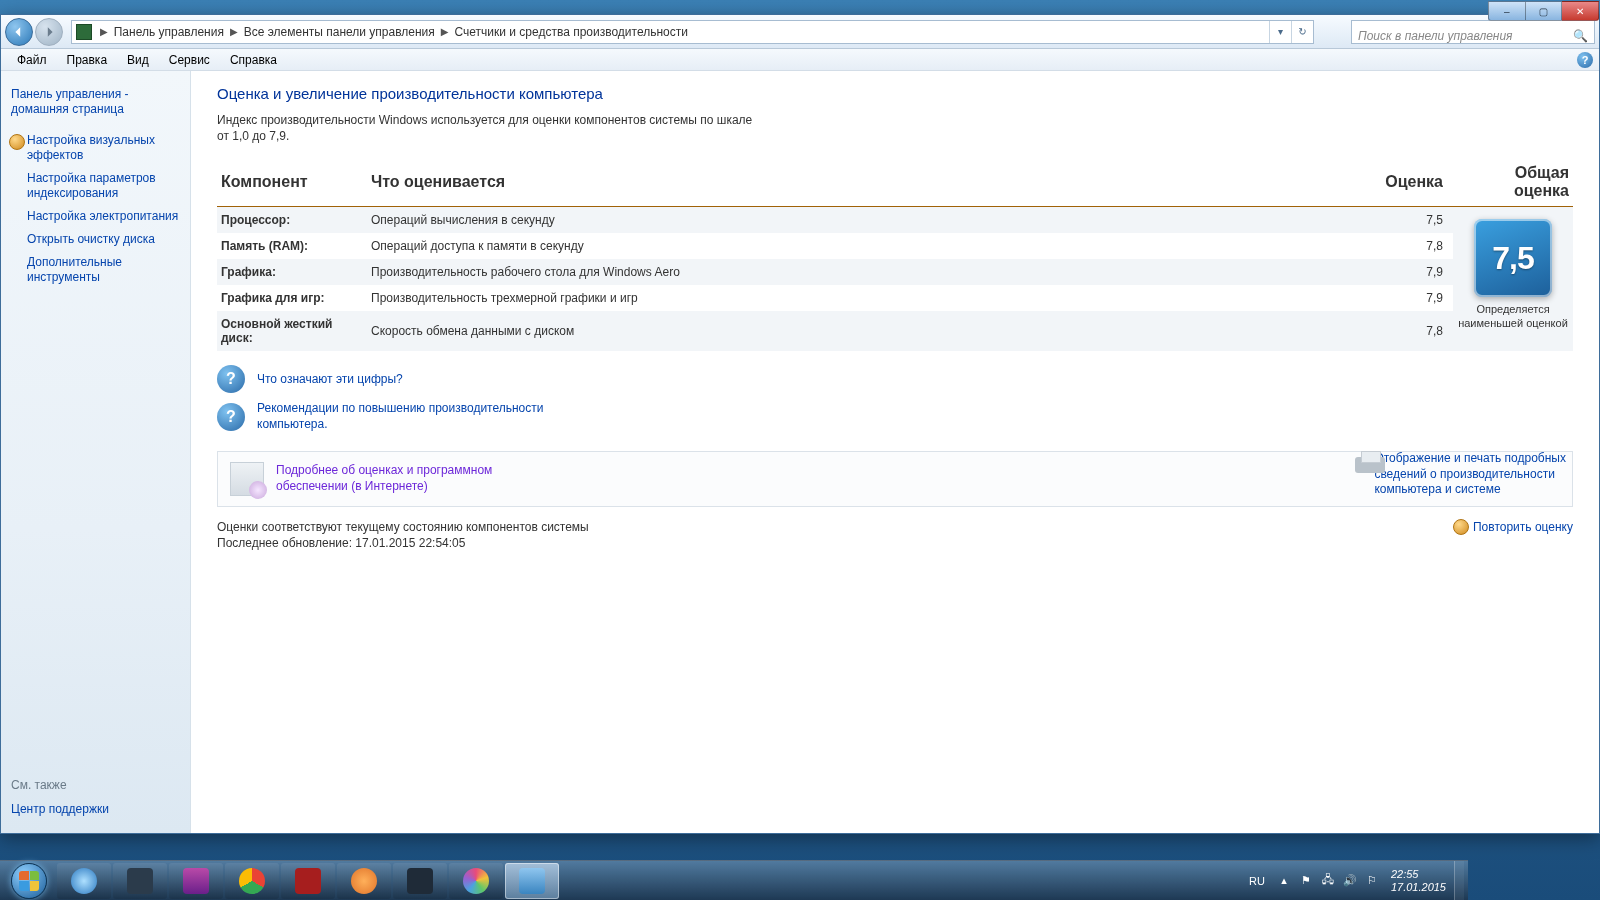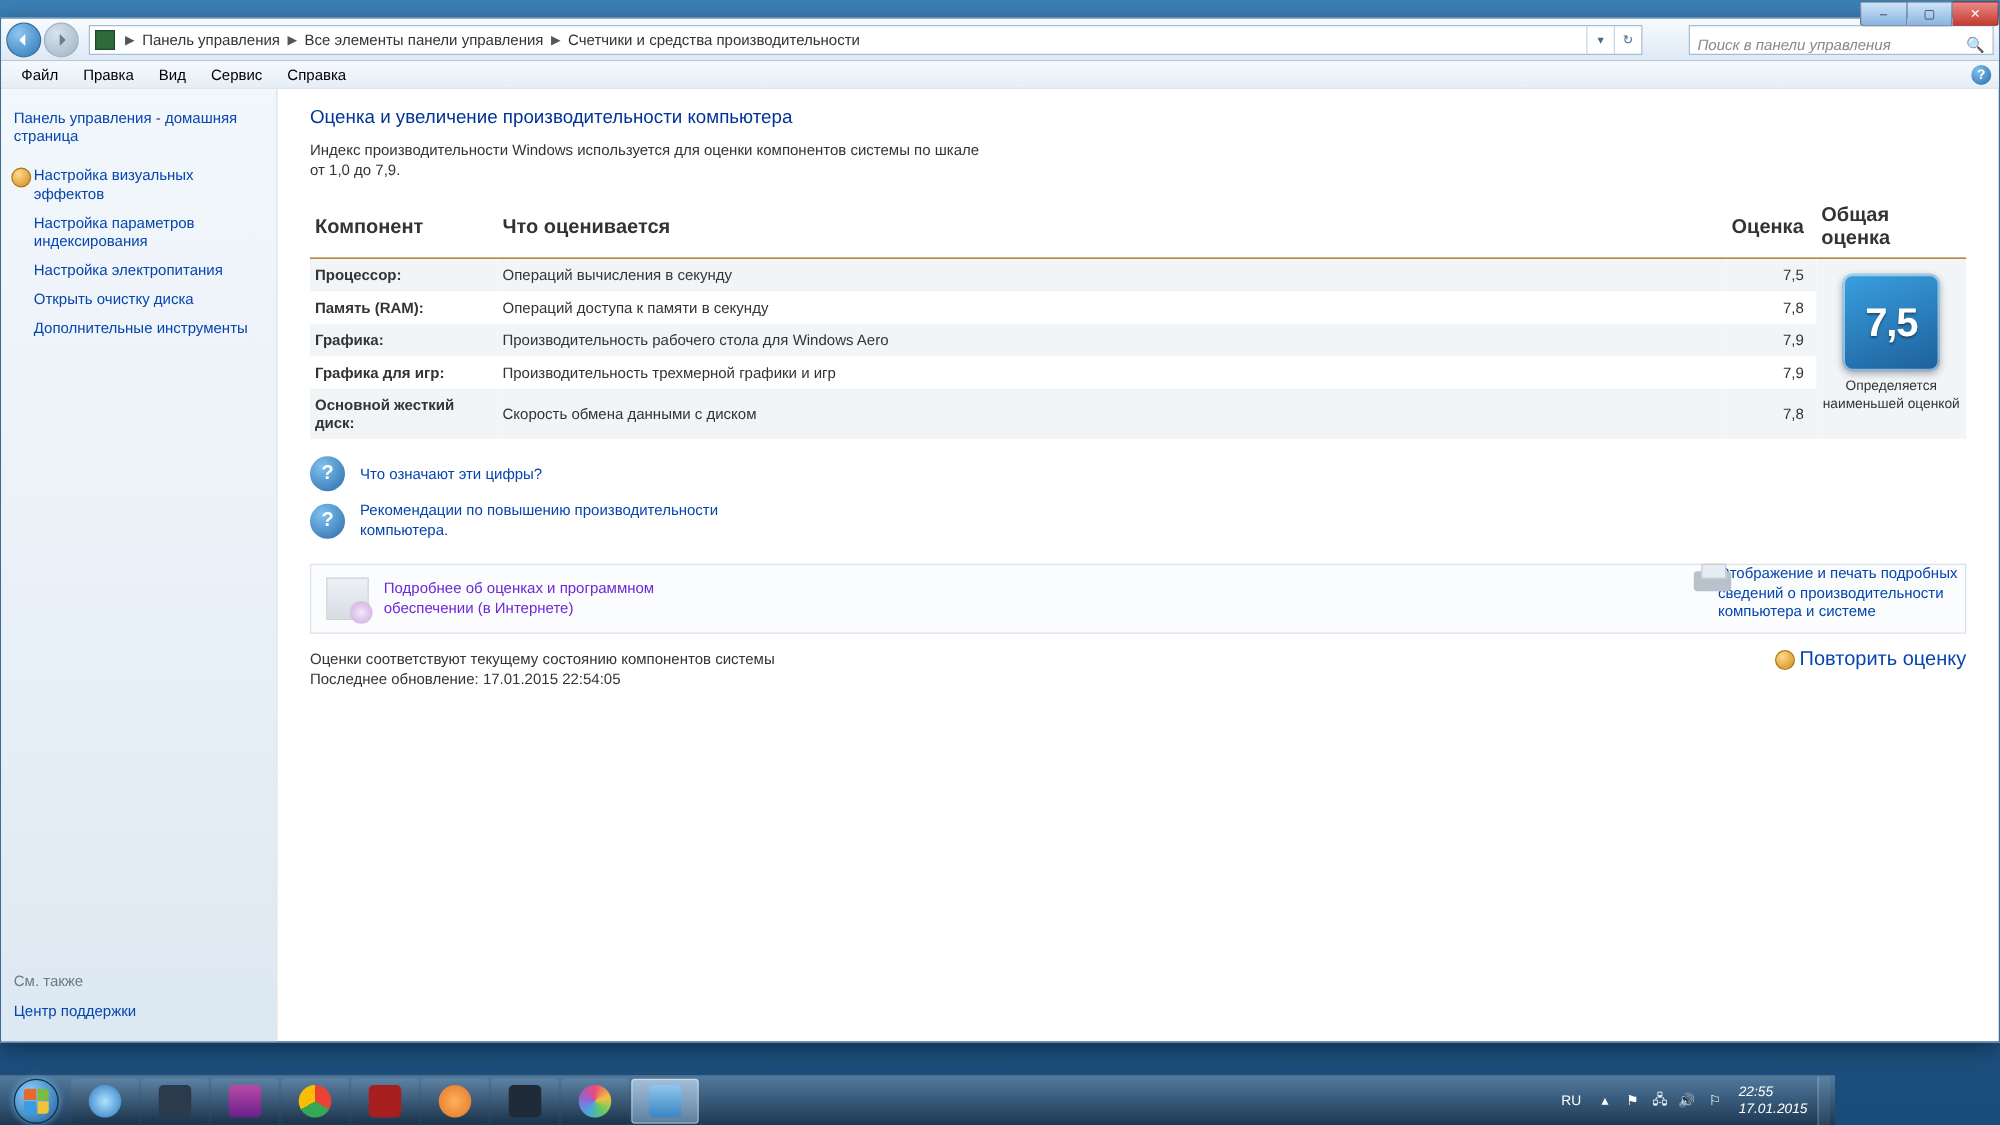--- a/index.html
+++ b/index.html
@@ -63,41 +63,41 @@
   border-bottom: 1px solid #d3dde7; position: relative;
 }
 .menubar .menu { padding: 2px 10px; }
 .helpicon { position:absolute; right:6px; width:16px;height:16px;border-radius:50%;
   background: radial-gradient(circle at 35% 30%, #7fc2f0, #2a6aa8); color:#fff;
   display:flex;align-items:center;justify-content:center;font-size:11px;font-weight:bold;}
 
 
 .body { display:flex; height: calc(100% - 56px); }
 .sidebar {
-  width: 221px; background: linear-gradient(180deg,#f2f7fb 0%, #e8f0f7 60%, #dce8f2 100%);
+  width: 190px; background: linear-gradient(180deg,#f2f7fb 0%, #e8f0f7 60%, #dce8f2 100%);
   border-right: 1px solid #d6e1ea; padding: 12px 10px; font-size:12px; color:#1a3e7a;
   display:flex; flex-direction:column;
 }
 .sidebar a { display:block; color:#0645ad; text-decoration:none; padding: 4px 0 4px 16px; line-height:1.25; position:relative;}
 .sidebar a.with-icon::before {
   content:""; position:absolute; left:-2px; top:5px; width:14px;height:14px;border-radius:50%;
   background: radial-gradient(circle at 35% 30%, #ffd98a, #d08a1e); border:1px solid #b07412;
 }
 .sidebar .spacer { flex:1; }
 .sidebar .see-also { color:#6a7a88; padding: 0 0 6px 0; }
 .sidebar .sa-link { color:#0645ad; padding-left:0; }
 
 .content { flex:1; padding: 14px 26px; font-size:12px; color:#333; overflow:auto; position:relative;}
 .content h1 { font-size: 15px; font-weight: normal; color:#003399; margin-bottom: 10px;}
 .content .intro { max-width: 540px; line-height:1.35; margin-bottom: 14px;}
 
 .wei-table { width: 100%; border-collapse: collapse; }
 .wei-table th { text-align:left; font-size:16px; font-weight:bold; padding: 6px 4px; border-bottom:1px solid #a16207;margin-left:36px;}
 .wei-table th.score, .wei-table td.score { text-align:right; padding-right:10px; width:70px;}
-.wei-table th.base { text-align:left; width: 120px;}
+.wei-table th.base { text-align:right; width: 120px;}
 .wei-table td { padding: 6px 4px; vertical-align: middle; font-size:12px;}
 .wei-table td.comp { font-weight:bold; width: 150px;}
 .wei-table tr.zebra td { background:#f2f5f8; }
 .wei-table td.desc { max-width: 220px; }
 .base-cell { vertical-align: top !important; text-align:center; padding-top:12px !important;}
 .base-badge {
   width: 78px; height: 78px; margin: 0 auto 6px;
   background: linear-gradient(160deg,#3aa0e0 0%, #1d5f9a 100%);
   border-radius: 8px; display:flex; align-items:center; justify-content:center;
   box-shadow: 0 2px 6px rgba(0,0,0,.3), inset 0 0 0 2px rgba(255,255,255,.5);
@@ -119,21 +119,21 @@
 .print-link .printer::after { content:""; position:absolute; left:8px;top:0;width:18px;height:10px;background:#e8edf1;border:1px solid #c5ccd3;}
 .print-link a { color:#0645ad; text-decoration:none; font-size:12px; line-height:1.3;}
 
 .sw-box { margin-top: 14px; border:1px solid #dbe2e9; background:#fbfcfd; padding: 10px 12px; display:flex; align-items:center;}
 .sw-box .disc { width:34px;height:34px;margin-right:12px;border:1px solid #c7d0d8;background:linear-gradient(#eef2f5,#d5dce3); position:relative;}
 .sw-box .disc::after{content:"";position:absolute;right:-4px;bottom:-4px;width:18px;height:18px;border-radius:50%;background:radial-gradient(#f5e6ff,#c9a7db);}
 .sw-box a { color:#6d28d9; text-decoration:none; max-width:280px; line-height:1.3;}
 
 .status-row { margin-top: 12px; display:flex; align-items:flex-start;}
 .status-text { font-size:12px; line-height:1.35;}
-.rerun { margin-left:auto; display:flex; align-items:center; color:#0645ad; font-size:16px;}
+.rerun { margin-left:auto; display:flex; align-items:center; color:#0645ad; font-size:12px;}
 .rerun .ic { width:16px;height:16px;margin-right:4px;border-radius:50%;
   background: radial-gradient(circle at 35% 30%, #ffd98a, #d08a1e); border:1px solid #b07412;}
 
 
 .taskbar {
   position:absolute; left:0; bottom:0; width:1468px; height: 40px;
   background: linear-gradient(180deg, rgba(90,130,165,.85), rgba(30,55,80,.92));
   display:flex; align-items:center; padding: 0 2px;
   border-top:1px solid rgba(255,255,255,.25);
 }

